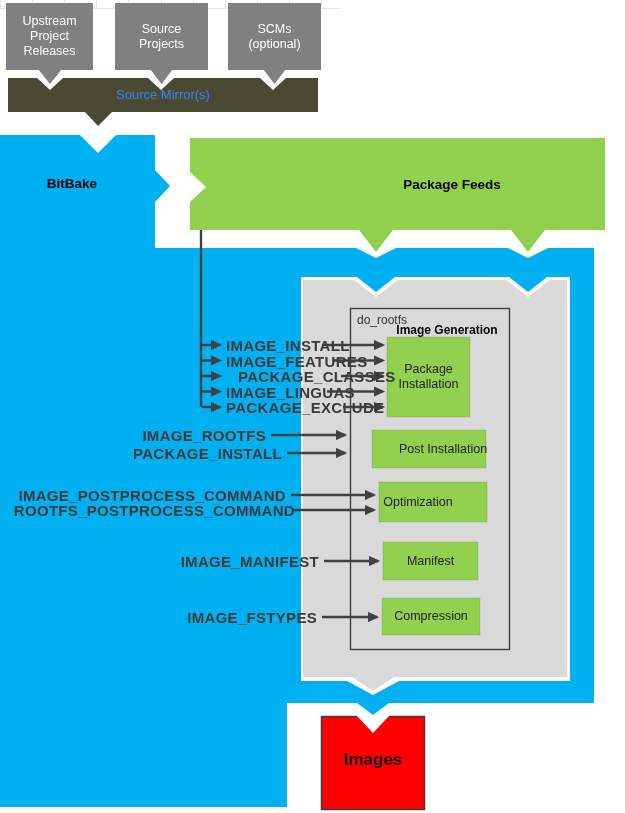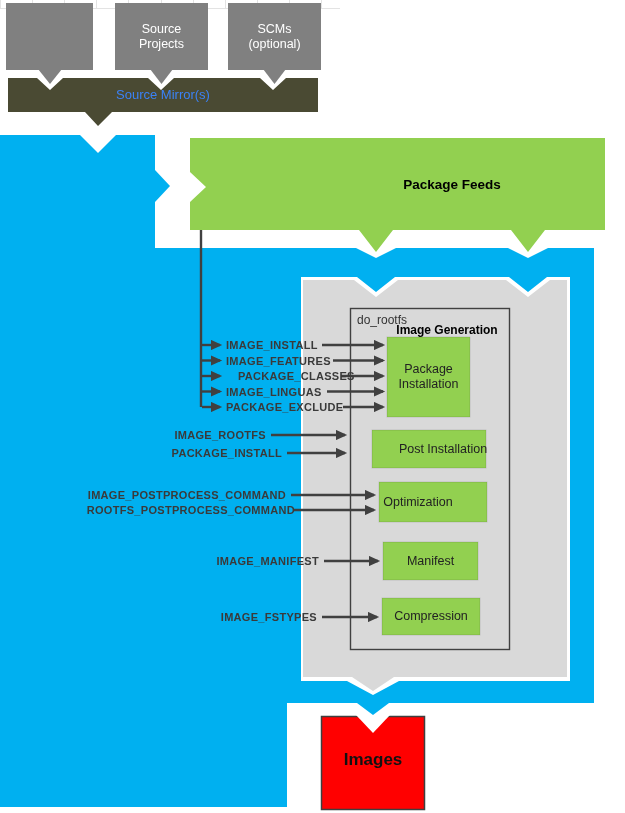--- a/index.html
+++ b/index.html
@@ -8,21 +8,21 @@
   #diagram-svg{position:absolute;left:0;top:0;}
   .lbl{position:absolute;white-space:pre-line;}
   .node-lbl{display:flex;align-items:center;justify-content:center;
             text-align:center;line-height:1.18;}
   .hdr-lbl{color:#ffffff;font-size:12.5px;}
   .mirror-lbl{color:#3b82f6;font-size:13px;}
   .title-lbl{color:#000000;font-weight:bold;font-size:13.5px;}
   .gen-title{color:#000000;font-weight:bold;font-size:12px;}
   .task-lbl{color:#333333;font-size:12px;}
   .step-lbl{color:#222222;font-size:12.5px;}
-  .var-lbl{color:#3a3a3a;font-size:11px;font-weight:bold;letter-spacing:0.3px;
+  .var-lbl{color:#3a3a3a;font-size:15px;font-weight:bold;letter-spacing:0.3px;
            white-space:nowrap;transform:translateY(-50%);}
   .var-right{text-align:right;}
   .img-lbl{color:#111111;font-weight:bold;font-size:17px;}
 </style>
 </head>
 <body>
 
 <div id="stage">
 
   <svg id="diagram-svg" width="625" height="813" viewBox="0 0 625 813">
@@ -97,27 +97,31 @@
       <line x1="287" y1="453" x2="345" y2="453" marker-end="url(#ah)"></line>
 
       <line x1="291" y1="495" x2="374" y2="495" marker-end="url(#ah)"></line>
       <line x1="293" y1="510" x2="374" y2="510" marker-end="url(#ah)"></line>
 
       <line x1="324" y1="561" x2="378" y2="561" marker-end="url(#ah)"></line>
       <line x1="322" y1="617" x2="377" y2="617" marker-end="url(#ah)"></line>
     </g>
   </svg>
 
+  <div class="lbl node-lbl hdr-lbl" style="left:6px;top:3px;width:87px;height:67px;">Upstream
+Project
+Releases</div>
   <div class="lbl node-lbl hdr-lbl" style="left:115px;top:3px;width:93px;height:67px;">Source
 Projects</div>
   <div class="lbl node-lbl hdr-lbl" style="left:228px;top:3px;width:93px;height:67px;">SCMs
 (optional)</div>
 
   <div class="lbl node-lbl mirror-lbl" style="left:8px;top:78px;width:310px;height:34px;">Source Mirror(s)</div>
 
+  <div class="lbl node-lbl title-lbl" style="left:22px;top:170px;width:100px;height:28px;">BitBake</div>
 
   <div class="lbl node-lbl title-lbl" style="left:352px;top:171px;width:200px;height:28px;">Package Feeds</div>
 
   <div class="lbl node-lbl gen-title" style="left:347px;top:287px;width:200px;height:16px;margin-top:35px;">Image Generation</div>
 
   <div class="lbl task-lbl" style="left:357px;top:313px;">do_rootfs</div>
 
   <div class="lbl node-lbl step-lbl" style="left:387px;top:337px;width:83px;height:80px;">Package
 Installation</div>
   <div class="lbl node-lbl step-lbl" style="left:372px;top:430px;width:114px;height:38px;padding-left:14px;">Post Installation</div>

